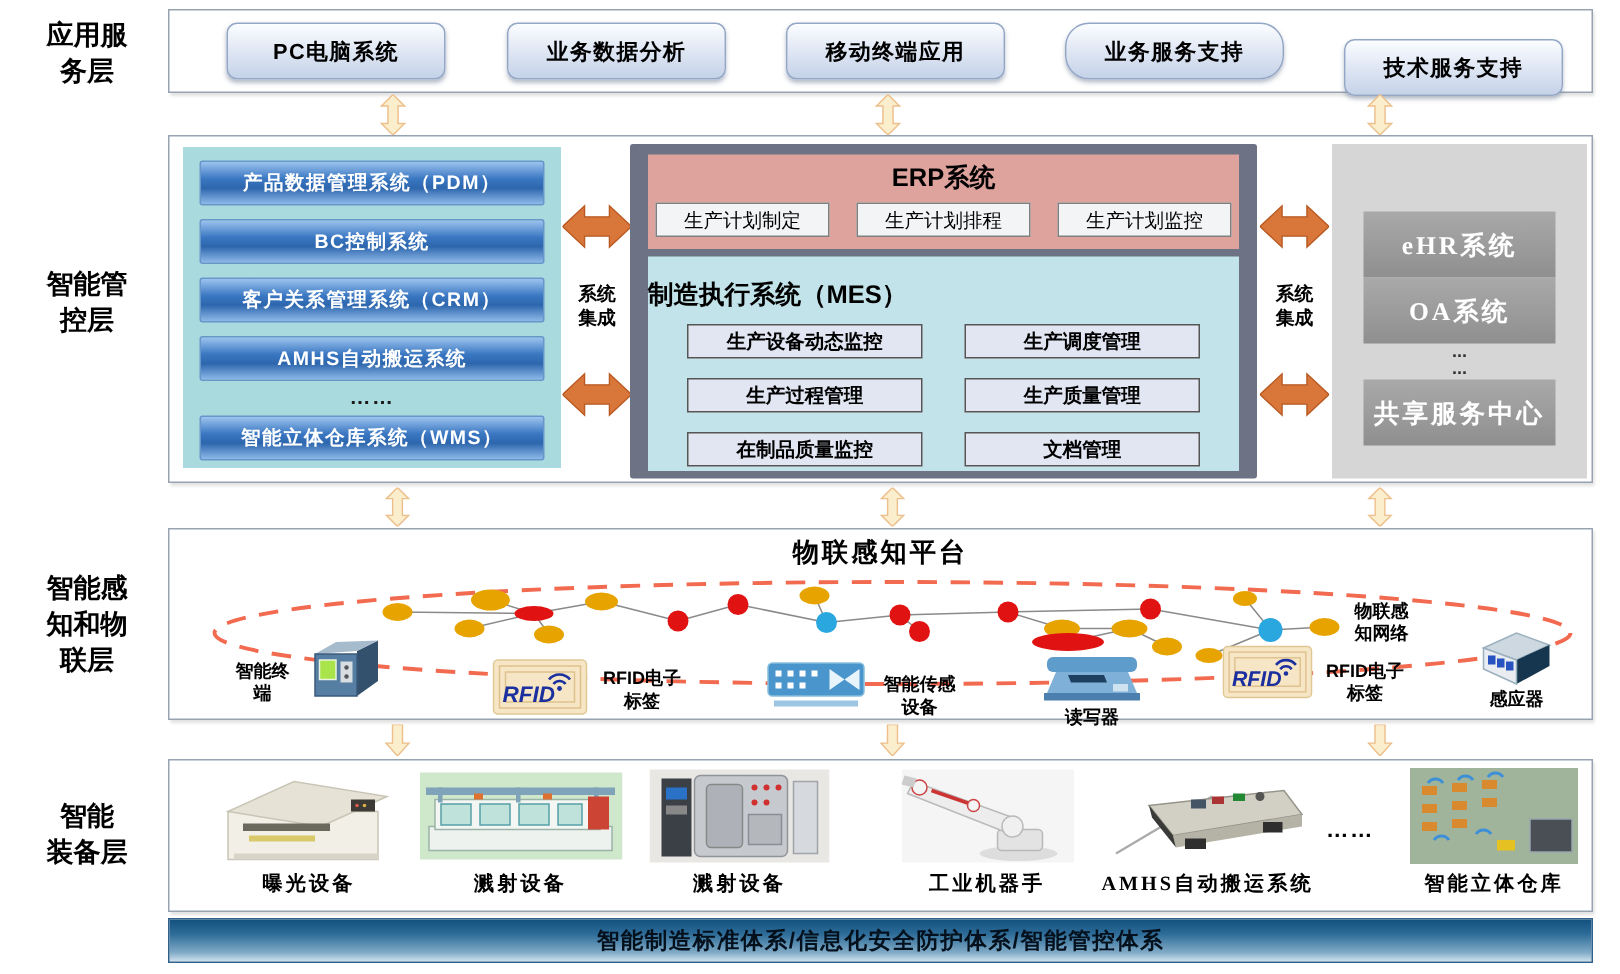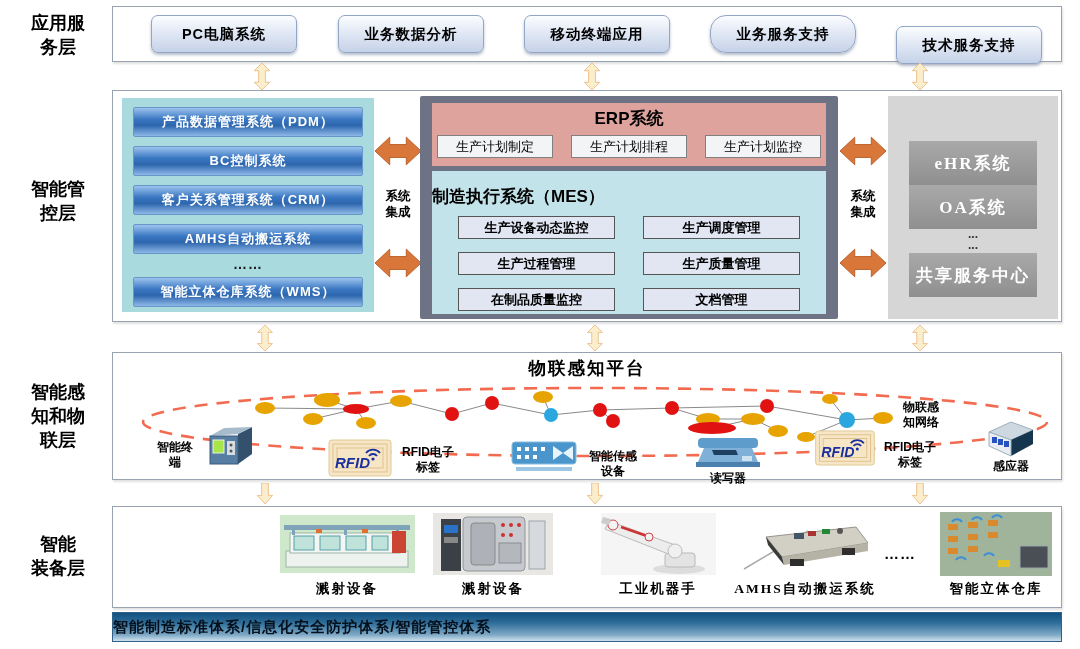--- a/index.html
+++ b/index.html
@@ -60,21 +60,21 @@
   
   .eq-cell{position:absolute;}
   .eq-img{height:66px;display:flex;align-items:center;justify-content:center;}
   .eq-cap{text-align:center;font-size:13.5px;font-weight:bold;margin-top:3px;
           font-family:"Liberation Serif",serif;letter-spacing:2px;}
   .eq-dots{position:absolute;font-size:15px;font-weight:bold;letter-spacing:1px;}
   
   .footer-bar{position:absolute;left:112px;top:612px;width:950px;height:30px;
           border:1px solid #2f618a;box-sizing:border-box;
           background:linear-gradient(180deg,#12507f 0%,#2e6d99 35%,#7fa9c6 78%,#cfe2ee 100%);
-          display:flex;align-items:center;
+          display:flex;align-items:center;justify-content:center;
           font-size:15px;font-weight:bold;color:#04101c;letter-spacing:1px;}
 </style>
 </head>
 <body>
 
 <div class="canvas">
 
   <div class="layer-label" style="left:8px;top:12px;width:100px;">应用服
 务层</div>
   <div class="layer-label" style="left:8px;top:178px;width:100px;">智能管
@@ -305,20 +305,35 @@
       </svg></div>
   <div class="varrow" style="left:585px;top:483px;"><svg width="20" height="21" viewBox="0 0 20 22">
         <polygon points="6.5,0 13.5,0 13.5,13 18,13 10,22 2,13 6.5,13" fill="#fbeecd" stroke="#edbf8b"></polygon>
       </svg></div>
   <div class="varrow" style="left:910px;top:483px;"><svg width="20" height="21" viewBox="0 0 20 22">
         <polygon points="6.5,0 13.5,0 13.5,13 18,13 10,22 2,13 6.5,13" fill="#fbeecd" stroke="#edbf8b"></polygon>
       </svg></div>
 
   <div class="frame" style="left:112px;top:506px;width:950px;height:102px;"></div>
 
+  <div class="eq-cell" style="left:140px;top:511px;width:132px;">
+    <div class="eq-img">
+      <svg width="120" height="66" viewBox="0 0 120 66">
+        <rect x="6" y="30" width="100" height="32" fill="#f1efe6" stroke="#c9c5b6"></rect>
+        <polygon points="6,30 50,10 112,20 68,40" fill="#e6e3d6" stroke="#c9c5b6"></polygon>
+        <rect x="16" y="38" width="58" height="5" fill="#6b685e"></rect>
+        <rect x="20" y="46" width="44" height="4" fill="#d9c96b"></rect>
+        <rect x="88" y="22" width="16" height="8" fill="#3c3a34"></rect>
+        <circle cx="92" cy="26" r="1.2" fill="#e05a4a"></circle>
+          <circle cx="97" cy="26" r="1.2" fill="#e0b04a"></circle>
+        <rect x="10" y="58" width="96" height="4" fill="#d8d5c8"></rect>
+      </svg>
+    </div>
+    <div class="eq-cap">曝光设备</div>
+  </div>
 
   <div class="eq-cell" style="left:276px;top:511px;width:142px;">
     <div class="eq-img">
       <svg width="135" height="66" viewBox="0 0 135 66">
         <rect x="0" y="4" width="135" height="58" fill="#cfe7cb"></rect>
         <rect x="6" y="40" width="122" height="16" fill="#eef2ee" stroke="#9ab5a8"></rect>
         <rect x="10" y="22" width="110" height="20" fill="#f4f6f3" stroke="#9ab5a8"></rect>
         <rect x="14" y="25" width="20" height="14" fill="#bfe2da" stroke="#54a0a8"></rect>
         <rect x="40" y="25" width="20" height="14" fill="#bfe2da" stroke="#54a0a8"></rect>
         <rect x="66" y="25" width="20" height="14" fill="#bfe2da" stroke="#54a0a8"></rect>

